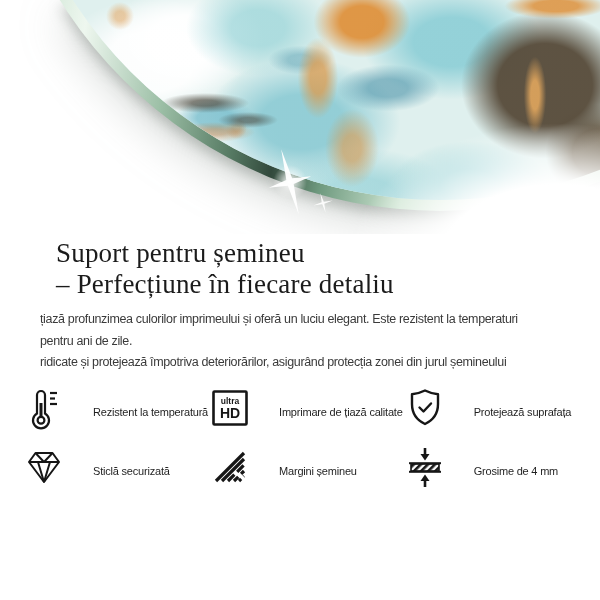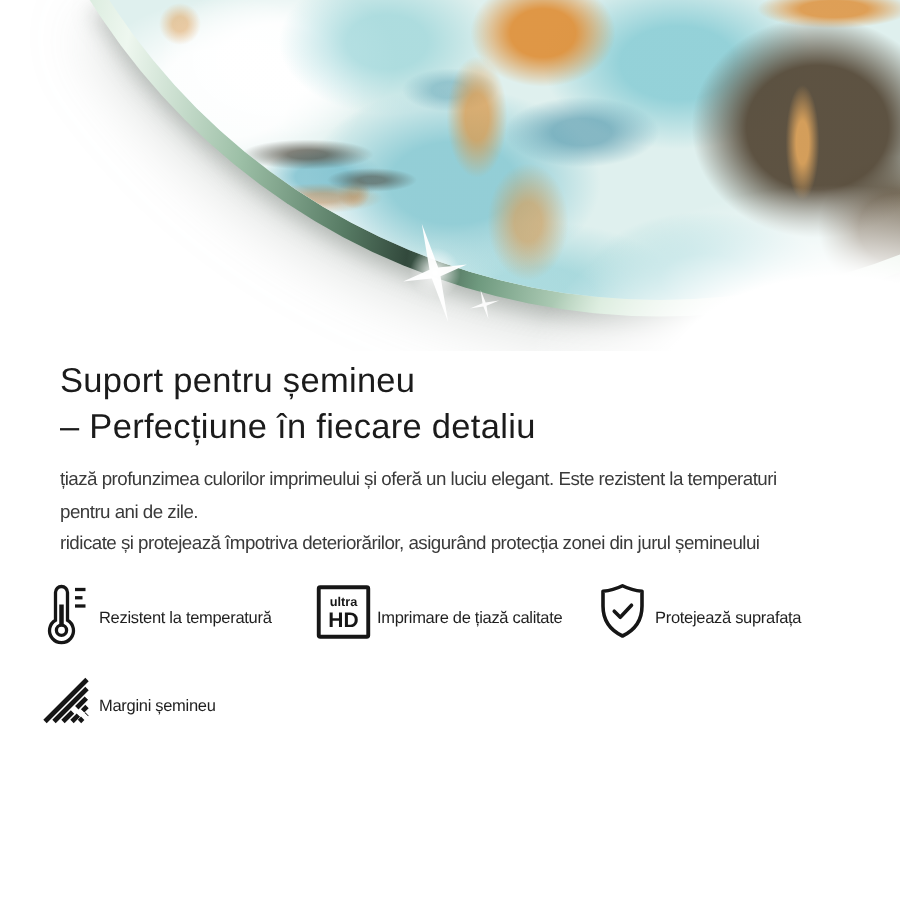--- a/index.html
+++ b/index.html
@@ -61,41 +61,42 @@
   }
   .fade-overlay{
     position:absolute;inset:0;
     background:radial-gradient(280px 185px at 93% 112%, #ffffff 42%, rgba(255,255,255,0) 75%);
   }
   .sparkle{position:absolute;left:254px;top:146px;width:72px;height:72px;}
   .sparkle-small{position:absolute;left:312px;top:192px;width:22px;height:22px;}
 
   
   .title{
-    margin:4px 0 0 40px;
-    font-family:Liberation Sans, sans-serif;
-    font-weight:normal;font-size:23px;line-height:30.5px;
+    margin:4px 0 0 56px;
+    font-family:Liberation Serif, serif;
+    font-weight:normal;font-size:27px;line-height:30.5px;
     color:#1b1b1b;letter-spacing:.2px;
   }
   .desc{margin:10px 40px 0 40px;}
   .desc div{
     font-size:12.5px;line-height:21.5px;letter-spacing:-0.35px;
     color:#3a3a3a;white-space:nowrap;
   }
 
   
   .features{
     display:grid;grid-template-columns:repeat(3,1fr);
     row-gap:15px;padding:0 22px;margin-top:12px;
   }
   .feature{display:flex;flex-direction:row;align-items:center;}
   .feature .ic{width:44px;height:44px;display:block;}
   .feature .lbl{
     margin-top:8px;font-size:11px;letter-spacing:-0.2px;color:#1f1f1f;text-align:left;
     white-space:nowrap;
+    margin-left:27px;
   }
 </style>
 </head>
 <body>
 
 <div class="hero">
   <div class="glass-wrap">
     <div class="glass-edge"></div>
     <div class="marble"></div>
   </div>
@@ -154,26 +155,53 @@
   </div>
 
   <div class="feature">
     <svg class="ic" viewBox="0 0 44 44" fill="none" stroke="#161616" stroke-width="2.4" stroke-linejoin="round" stroke-linecap="round">
       <path d="M22,4.5 C26,6.5 30.5,7.8 35,8.2 L35,18 C35,27.8 29.8,34.3 22,38 C14.2,34.3 9,27.8 9,18 L9,8.2 C13.5,7.8 18,6.5 22,4.5 Z"></path>
       <path d="M16.5,21.5 L20.5,25.5 L28,17.5"></path>
     </svg>
     <span class="lbl">Protejează suprafața</span>
   </div>
 
+  <div class="feature">
+    <svg class="ic" viewBox="0 0 44 44" fill="none" stroke="#161616" stroke-width="2" stroke-linejoin="round">
+      <path d="M7,17 L13.5,8 L30.5,8 L37,17 L22,37 Z"></path>
+      <line x1="7" y1="17" x2="37" y2="17"></line>
+      <path d="M13.5,8 L22,17 L30.5,8"></path>
+      <path d="M16,17 L22,37 M28,17 L22,37"></path>
+    </svg>
+    <span class="lbl">Sticlă securizată</span>
+  </div>
 
   <div class="feature">
     <svg class="ic" viewBox="0 0 44 44" stroke="#161616" stroke-width="3.2" fill="none">
       <line x1="8" y1="36" x2="36" y2="8"></line>
       <line x1="14" y1="36" x2="36" y2="14"></line>
       <line x1="20" y1="36" x2="36" y2="20" stroke-dasharray="9 4"></line>
       <line x1="26" y1="36" x2="36" y2="26" stroke-dasharray="6 4"></line>
       <line x1="31" y1="36" x2="36" y2="31" stroke-dasharray="3 3.5"></line>
     </svg>
     <span class="lbl">Margini șemineu</span>
   </div>
 
+  <div class="feature">
+    <svg class="ic" viewBox="0 0 44 44">
+      <defs>
+        <pattern id="hatch" width="5" height="5" patternUnits="userSpaceOnUse" patternTransform="rotate(45)">
+          <rect width="5" height="5" fill="#ffffff"></rect>
+          <rect width="2.6" height="5" fill="#161616"></rect>
+        </pattern>
+      </defs>
+      <line x1="22" y1="3" x2="22" y2="9.5" stroke="#161616" stroke-width="2.6"></line>
+      <polygon points="17.5,9 26.5,9 22,15.5" fill="#161616"></polygon>
+      <rect x="8" y="19" width="28" height="7" fill="url(#hatch)" stroke="#161616" stroke-width="1.6"></rect>
+      <line x1="6" y1="18.2" x2="38" y2="18.2" stroke="#161616" stroke-width="2"></line>
+      <line x1="6" y1="26.8" x2="38" y2="26.8" stroke="#161616" stroke-width="2"></line>
+      <polygon points="17.5,36 26.5,36 22,29.5" fill="#161616"></polygon>
+      <line x1="22" y1="35.5" x2="22" y2="42" stroke="#161616" stroke-width="2.6"></line>
+    </svg>
+    <span class="lbl">Grosime de 4 mm</span>
+  </div>
 
 </div>
 
 </body></html>

